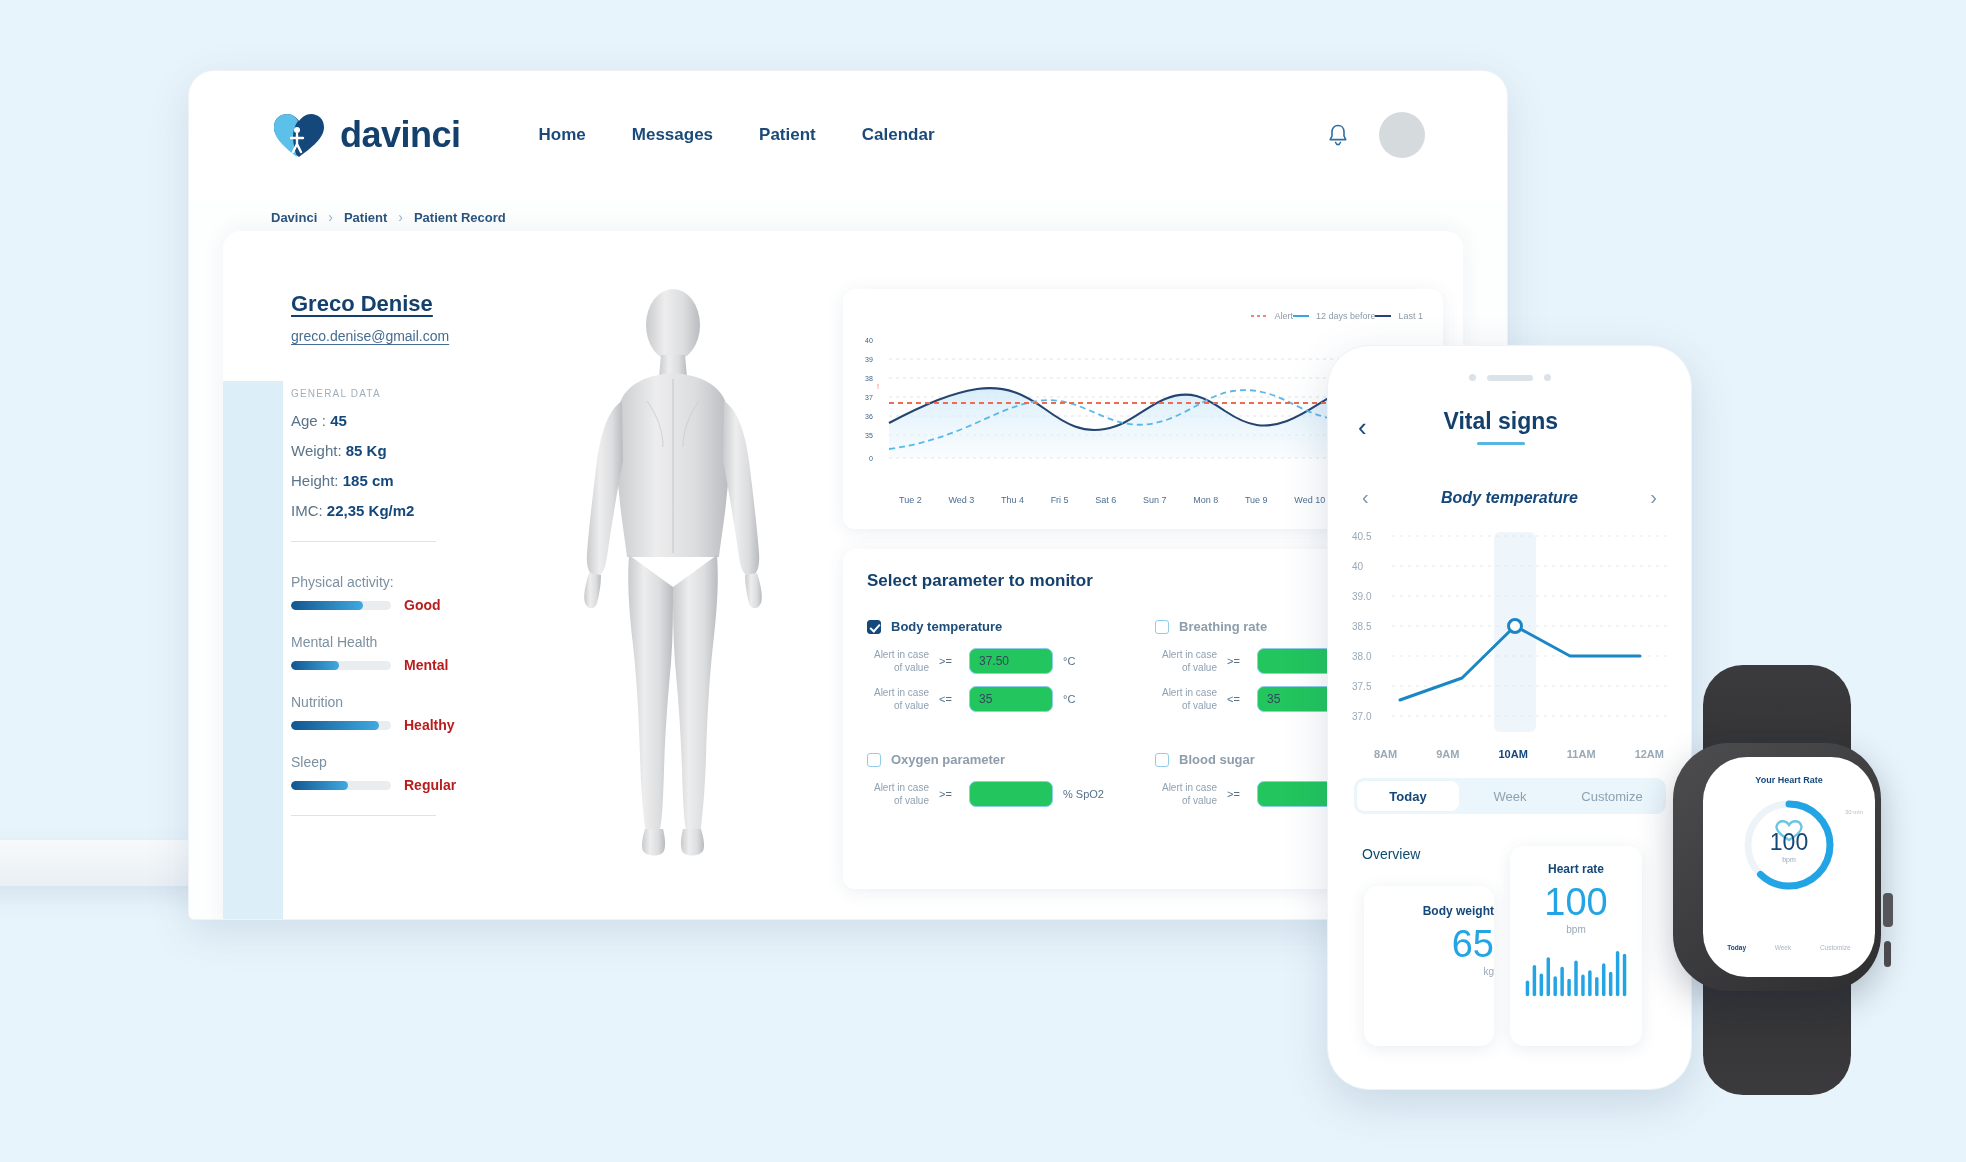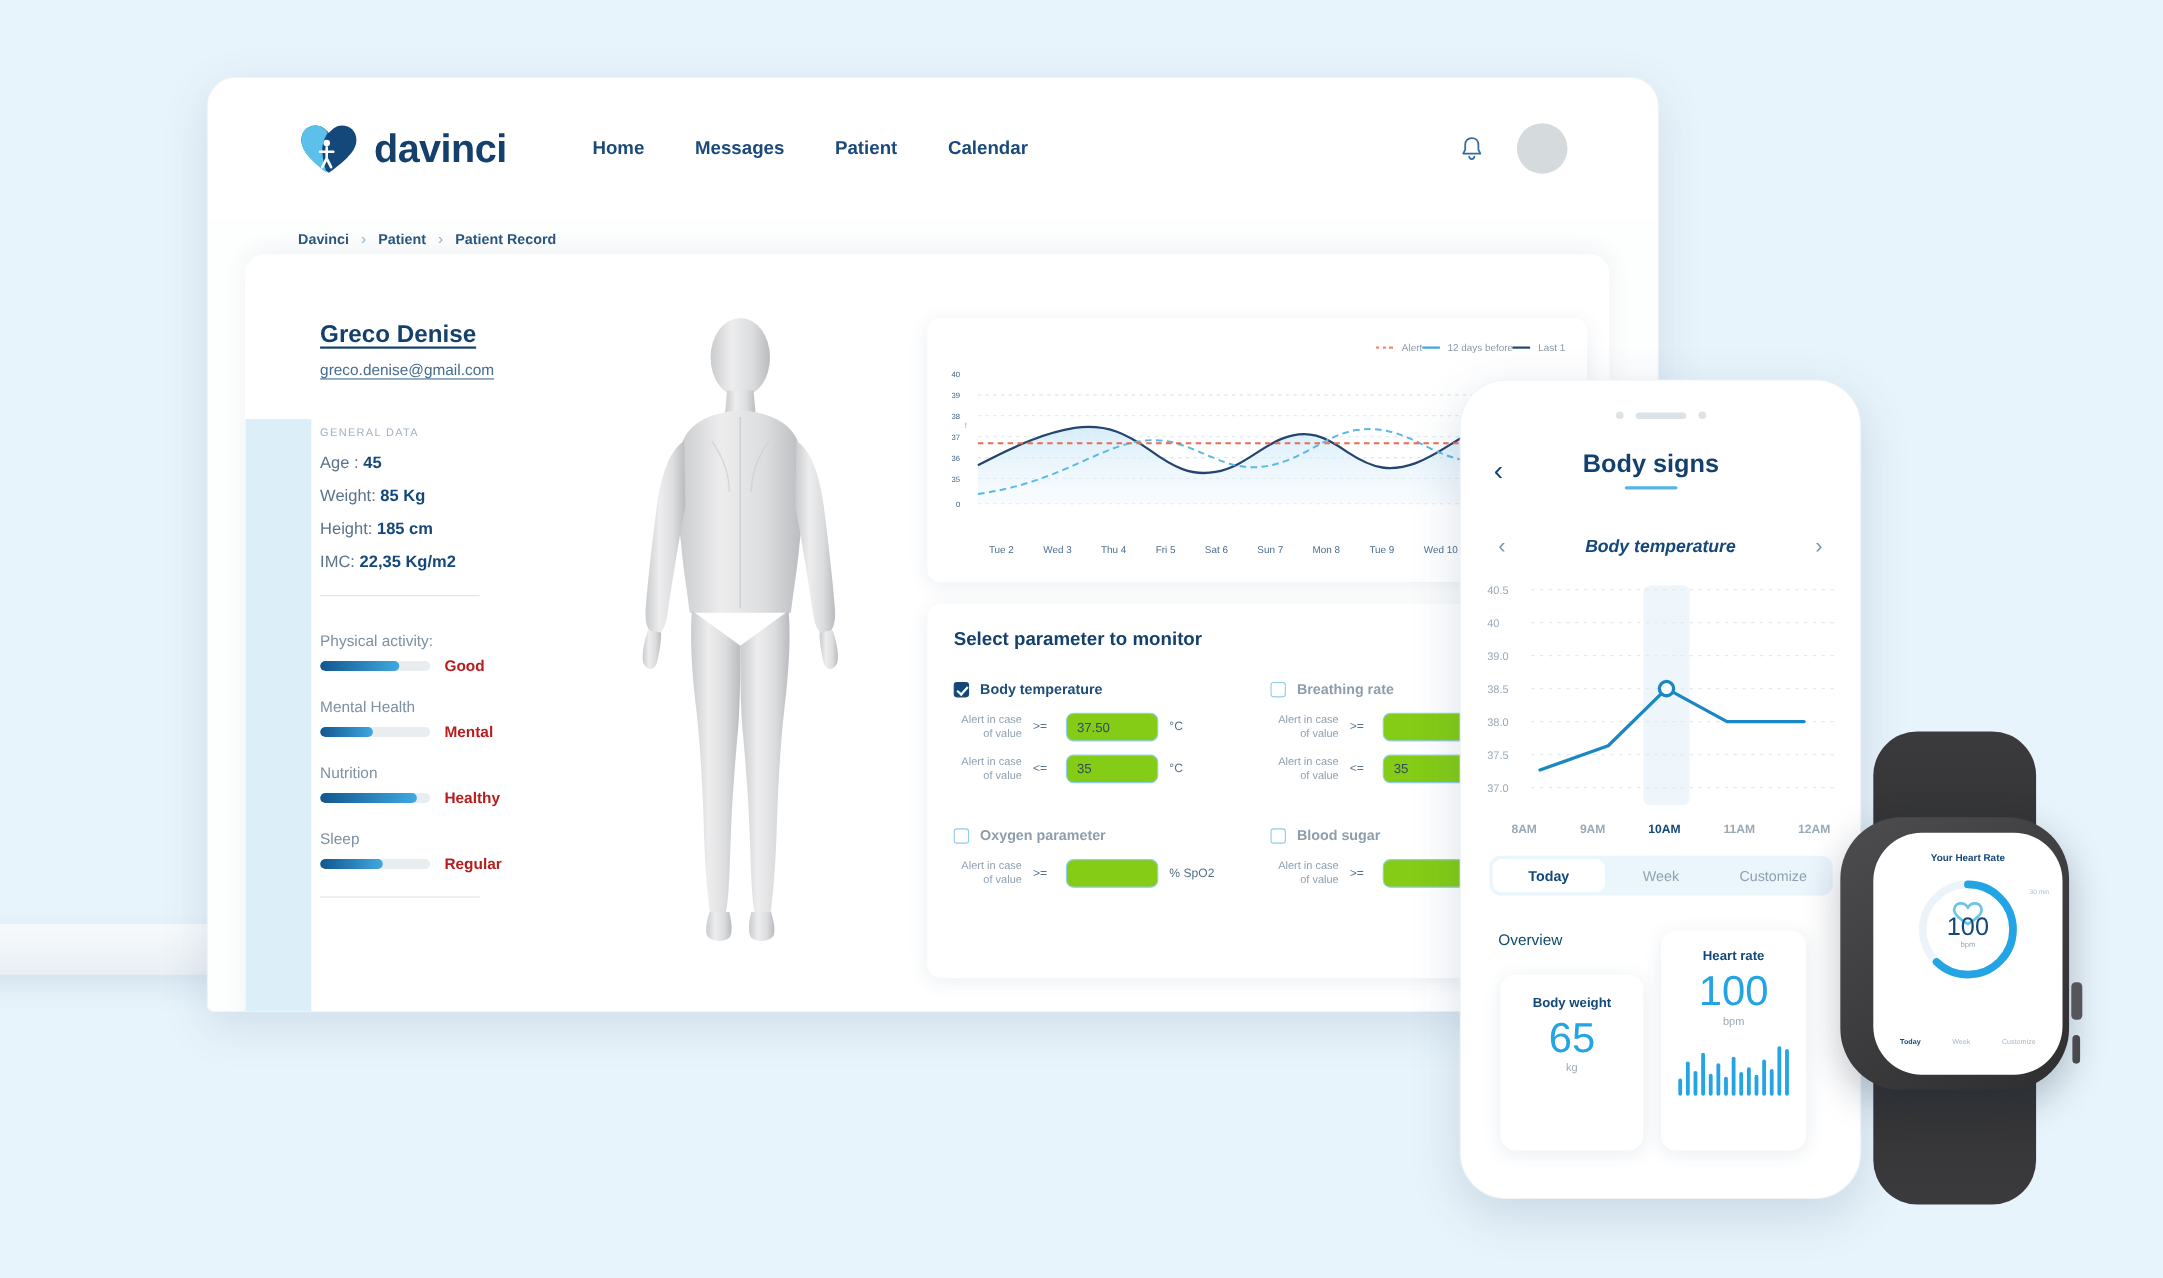--- a/index.html
+++ b/index.html
@@ -177,21 +177,21 @@
   }
   .param-name { font-size: 13px; font-weight: 700; color: #1d4d79; }
   .param-name.off { color: #8d9dab; }
   .alert-row { display: flex; align-items: center; gap: 10px; margin-bottom: 12px; }
   .alert-label {
     font-size: 10px; color: #8fa1b1; text-align: right; width: 62px; line-height: 1.3;
   }
   .alert-op { font-size: 11px; color: #55708a; width: 20px; }
   .alert-input {
     width: 84px; height: 26px; border-radius: 7px;
-    border: 1px solid #8fcdea; background: #84cc16;
+    border: 1px solid #8fcdea; background: #22c55e;
     font-size: 12px; color: #35495c; padding: 0 9px;
     font-family: "Liberation Sans", sans-serif;
   }
   .alert-unit { font-size: 11px; color: #55708a; }
 
   
   #phone-device {
     position: absolute; left: 1327px; top: 345px;
     width: 365px; height: 745px;
     background: #ffffff;
@@ -245,21 +245,21 @@
   .ph-tab.active { background: #fff; color: #14477a; font-weight: 700; }
   #phone-overview-label {
     position: absolute; left: 34px; top: 500px;
     font-size: 14px; color: #0c4a6e;
   }
   #card-body-weight {
     position: absolute; left: 36px; top: 540px;
     width: 130px; height: 160px;
     background: #fff; border-radius: 14px;
     box-shadow: 0 3px 16px rgba(40,80,120,0.10);
-    text-align: center; padding-top: 18px;
+    text-align: right; padding-top: 18px;
   }
   #card-heart-rate {
     position: absolute; left: 182px; top: 500px;
     width: 132px; height: 200px;
     background: #fff; border-radius: 14px;
     box-shadow: 0 3px 16px rgba(40,80,120,0.10);
     text-align: center; padding-top: 16px;
   }
   .ph-card-title { font-size: 12px; font-weight: 700; color: #14477a; }
   .ph-card-num { font-size: 38px; font-weight: 400; color: #23a4e4; line-height: 1.1; margin-top: 6px; }
@@ -634,21 +634,21 @@
 <div id="phone-device">
   <div id="phone-speaker">
     <div class="ph-dot"></div>
     <div class="ph-bar"></div>
     <div class="ph-dot"></div>
   </div>
 
   <div id="phone-header">
     <span id="phone-back">‹</span>
     <div id="phone-title-wrap">
-      <div id="phone-title">Body signs</div>
+      <div id="phone-title">Vital signs</div>
       <div id="phone-title-underline"></div>
     </div>
   </div>
 
   <div id="phone-metric-nav">
     <span class="ph-chev">‹</span>
     <span id="phone-metric-name">Body temperature</span>
     <span class="ph-chev">›</span>
   </div>
 

